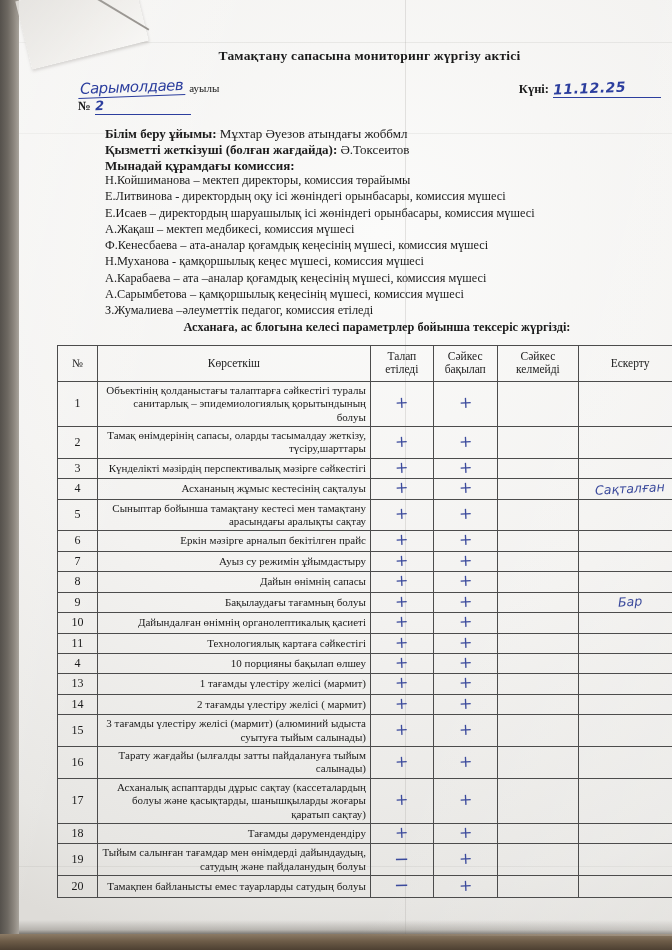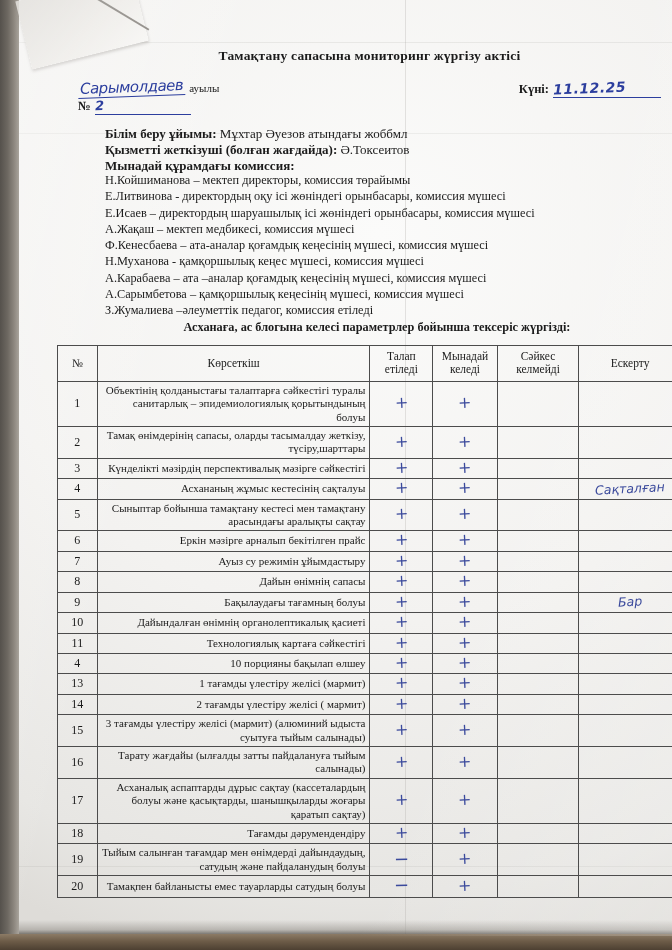--- a/index.html
+++ b/index.html
@@ -172,21 +172,21 @@
     </div>
 
   <div class="intro">Асханаға, ас блогына келесі параметрлер бойынша тексеріс жүргізді:</div>
 
   <table class="grid">
     <thead>
       <tr>
         <th class="c-no">№</th>
         <th class="c-ind">Көрсеткіш</th>
         <th class="c-req">Талап етіледі</th>
-        <th class="c-ok">Мынадай келеді</th>
+        <th class="c-ok">Сәйкес бақылап</th>
         <th class="c-no2">Сәйкес келмейді</th>
         <th class="c-note">Ескерту</th>
       </tr>
     </thead>
     <tbody id="table-body">
         <tr>
           <td class="c-no">1</td>
           <td class="c-ind">Объектінің қолданыстағы талаптарға  сәйкестігі туралы  санитарлық – эпидемиологиялық қорытындының болуы</td>
           <td class="c-req mark"><span class="mk">+</span></td>
           <td class="c-ok mark"><span class="mk">+</span></td>

